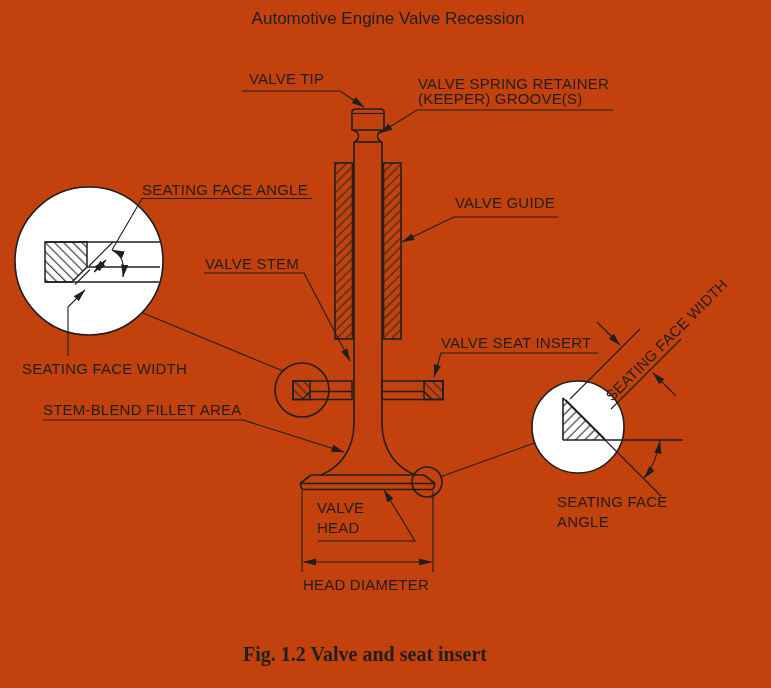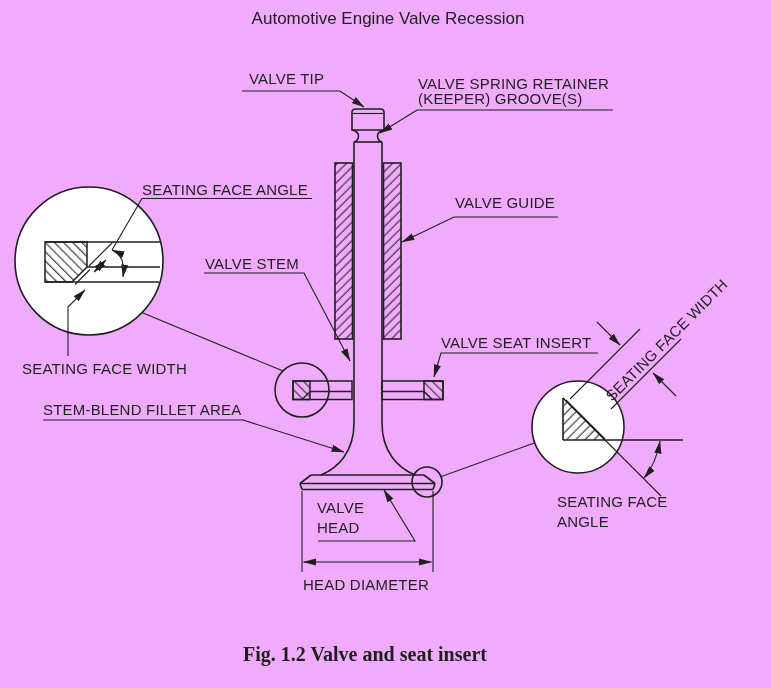--- a/index.html
+++ b/index.html
@@ -1,17 +1,17 @@
 <!DOCTYPE html>
 <html><head>
 <meta charset="utf-8">
 <style>
   html,body{margin:0;padding:0;background:#fff;}
   .canvas{
-    position:relative;width:771px;height:688px;background:#f0abfc;overflow:hidden;
+    position:relative;width:771px;height:688px;background:#c2410c;overflow:hidden;
     font-family:"Liberation Sans", sans-serif;
   }
   svg{display:block;}
   text{fill:#1f1f1f;}
   .lbl{font-size:15px;letter-spacing:0.2px;}
   .title{font-size:17px;}
   .caption{font-family:"Liberation Serif", serif;font-weight:bold;font-size:20px;}
   .ln{stroke:#1f1f1f;stroke-width:1.6;fill:none;}
   .thin{stroke:#1f1f1f;stroke-width:1.1;fill:none;}
   .whitefill{fill:#ffffff;}

